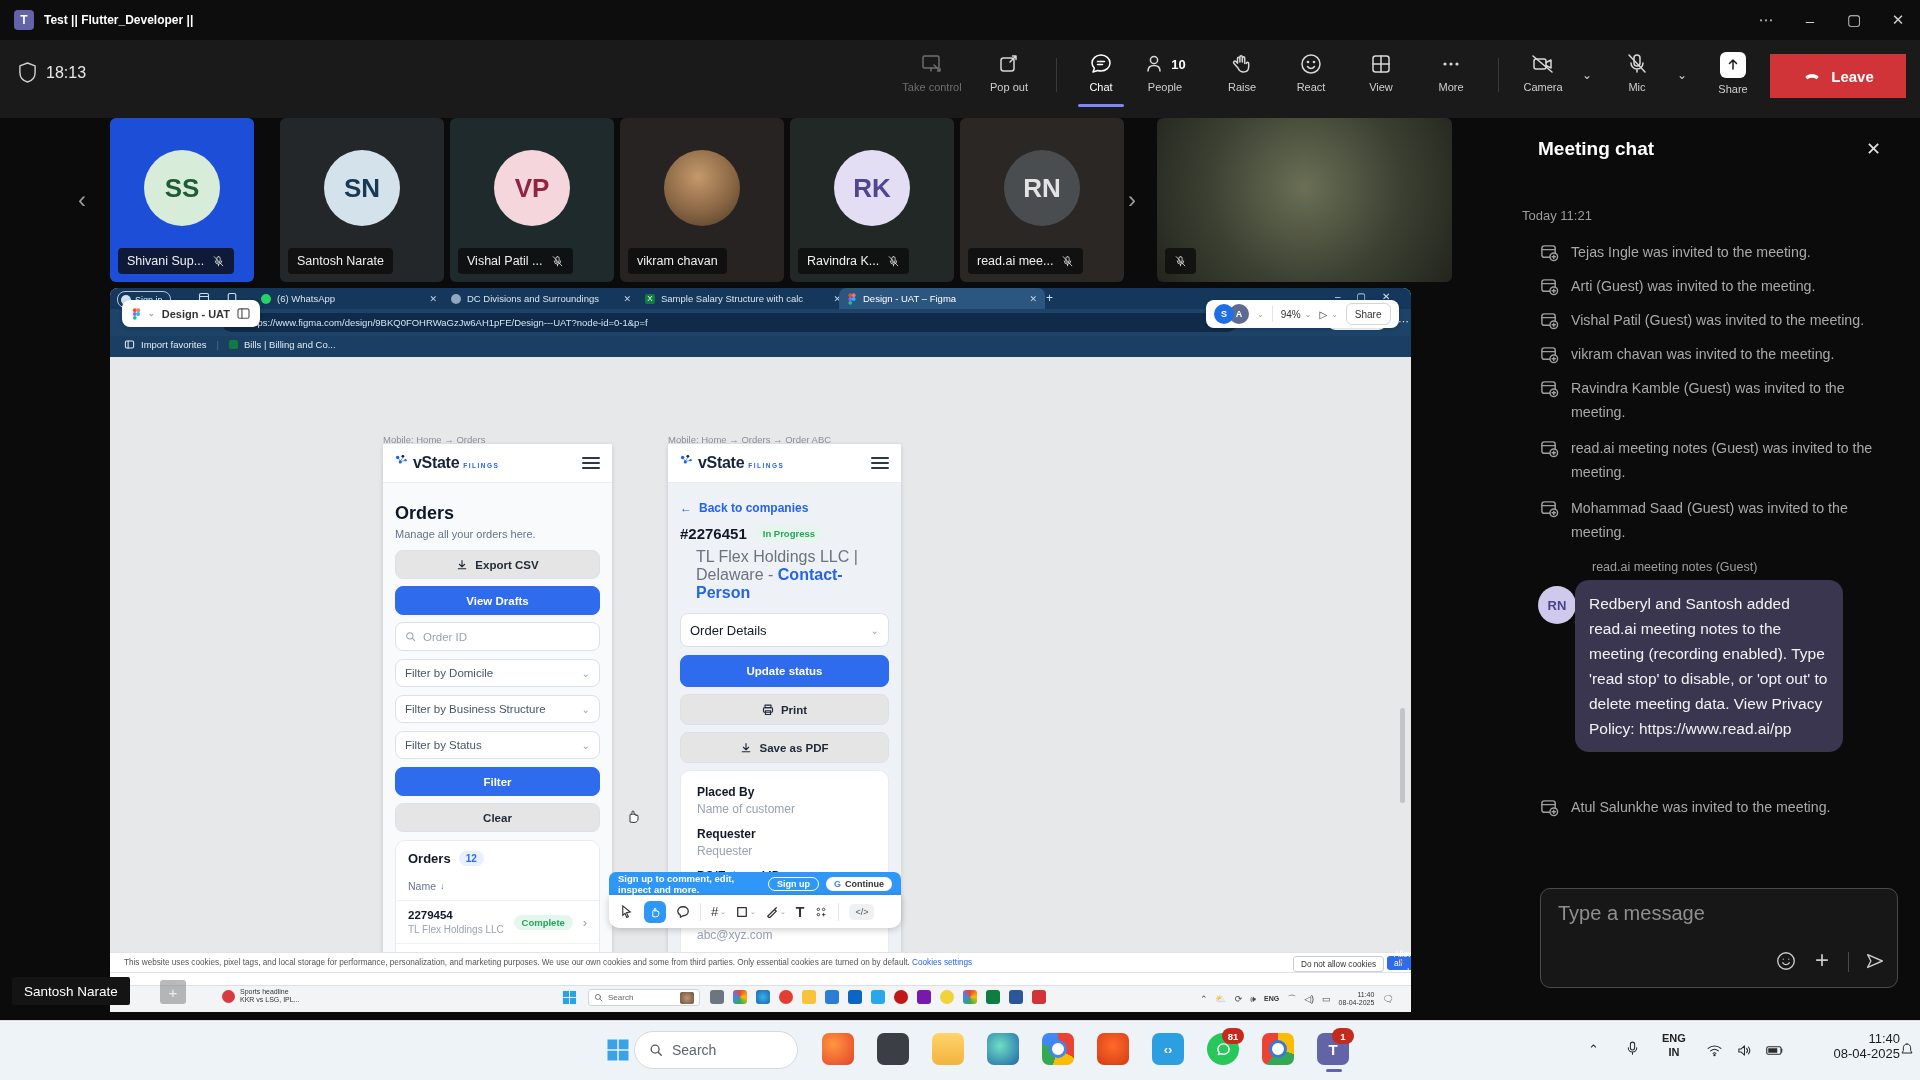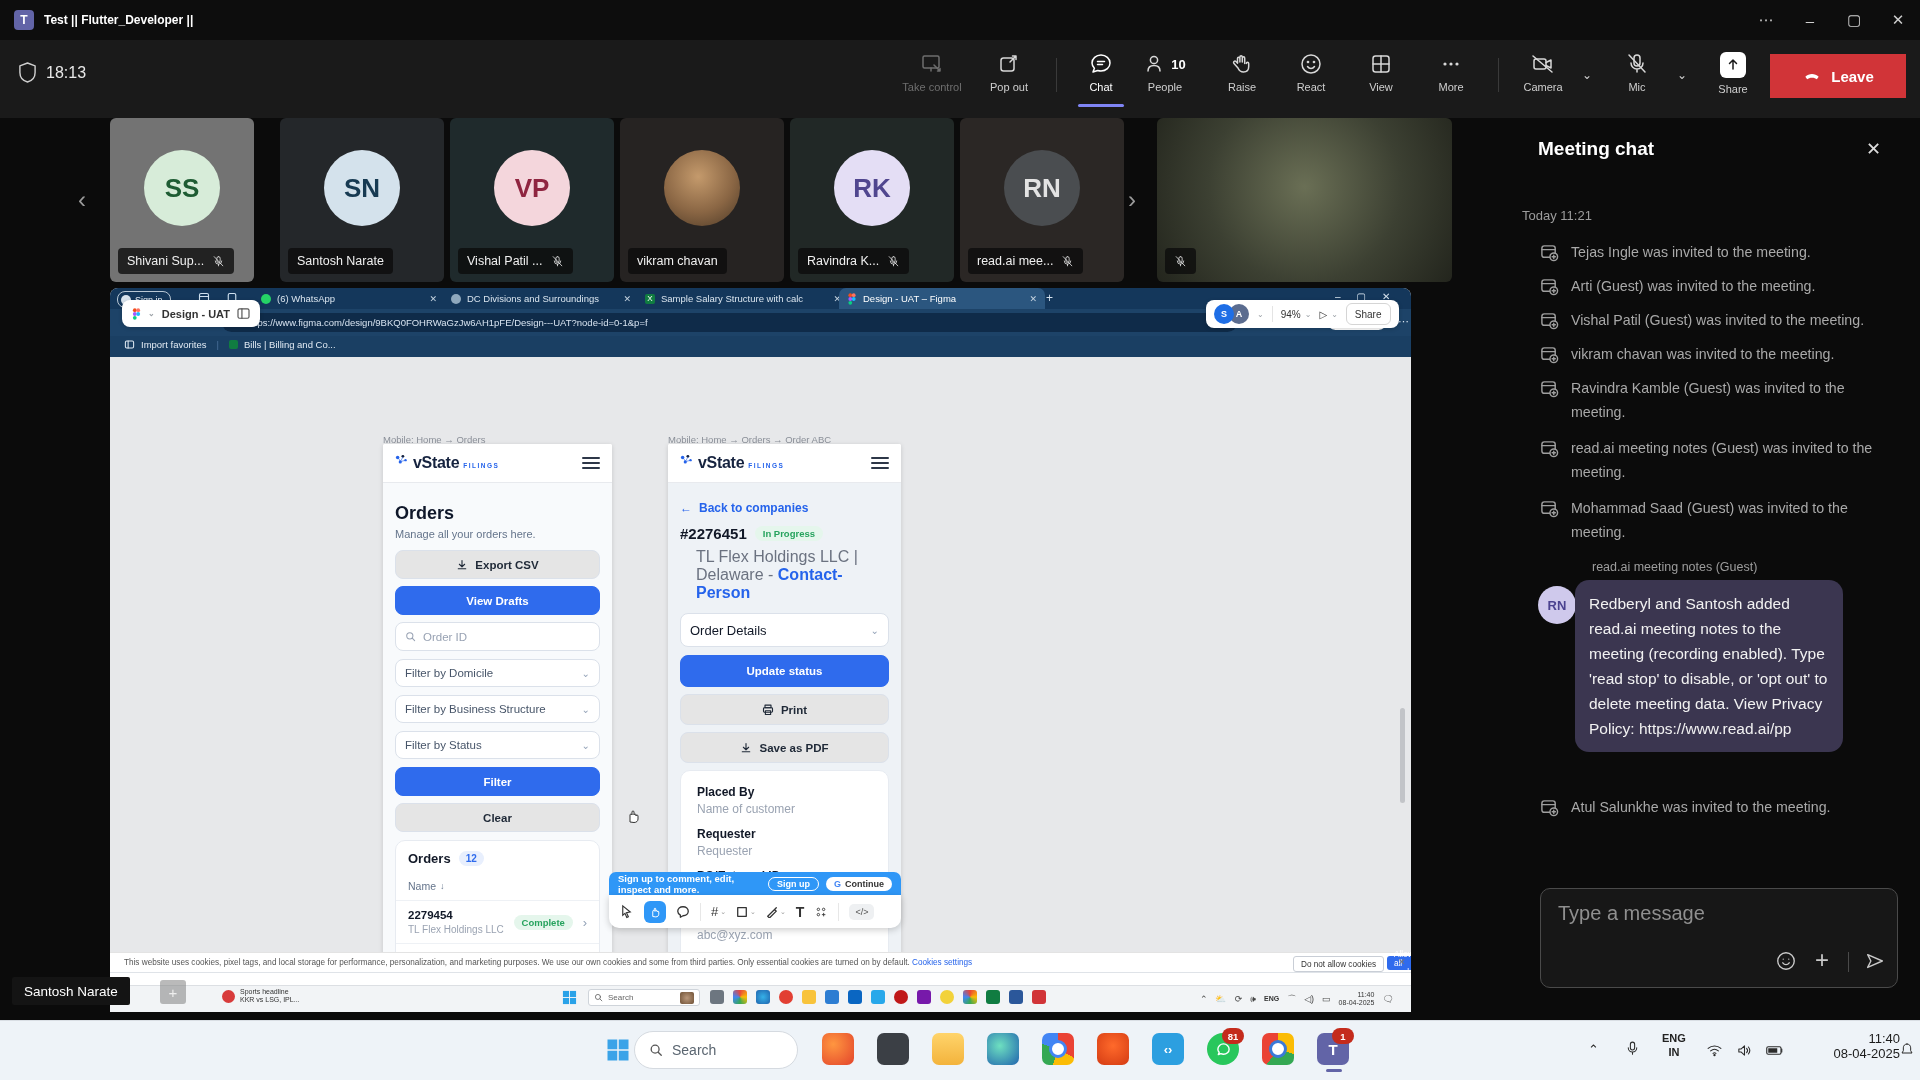--- a/index.html
+++ b/index.html
@@ -227,21 +227,21 @@
   </div>
   <div class="abs leave">
     <svg width="20" height="20" viewBox="0 0 24 24">
         <path d="M4 13 C8.5 8.5 15.5 8.5 20 13 L17.8 16 C16.5 15 14.5 14.2 12 14.2 C9.5 14.2 7.5 15 6.2 16 Z" fill="#fff"></path>
       </svg>
     <span>Leave</span>
   </div>
 
   <div class="abs strip-arrow" style="left:78px">‹</div>
 
-  <div class="tile" style="left:110px;width:144px;background:#737373">
+  <div class="tile" style="left:110px;width:144px;background:#1d4ed8">
     <div class="avatar" style="background:#d7ecd9;color:#1e5c33">SS</div>
     <div class="namepill">
         <span>Shivani Sup...</span>
       <svg class="ic" width="13" height="13" viewBox="0 0 24 24" style="color:#e8e8e8">
           <rect x="9" y="3" width="6" height="11" rx="3"></rect>
           <path d="M6 11 a6 6 0 0 0 12 0 M12 17 v3 M4 3 L20 20"></path>
         </svg>
     </div>
   </div>
   <div class="tile" style="left:280px;width:164px;background:#24272a">

